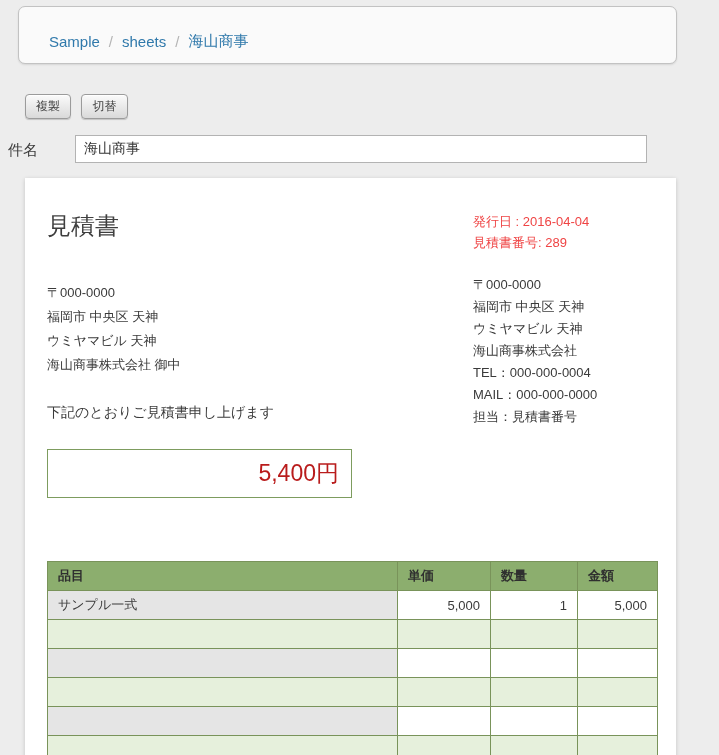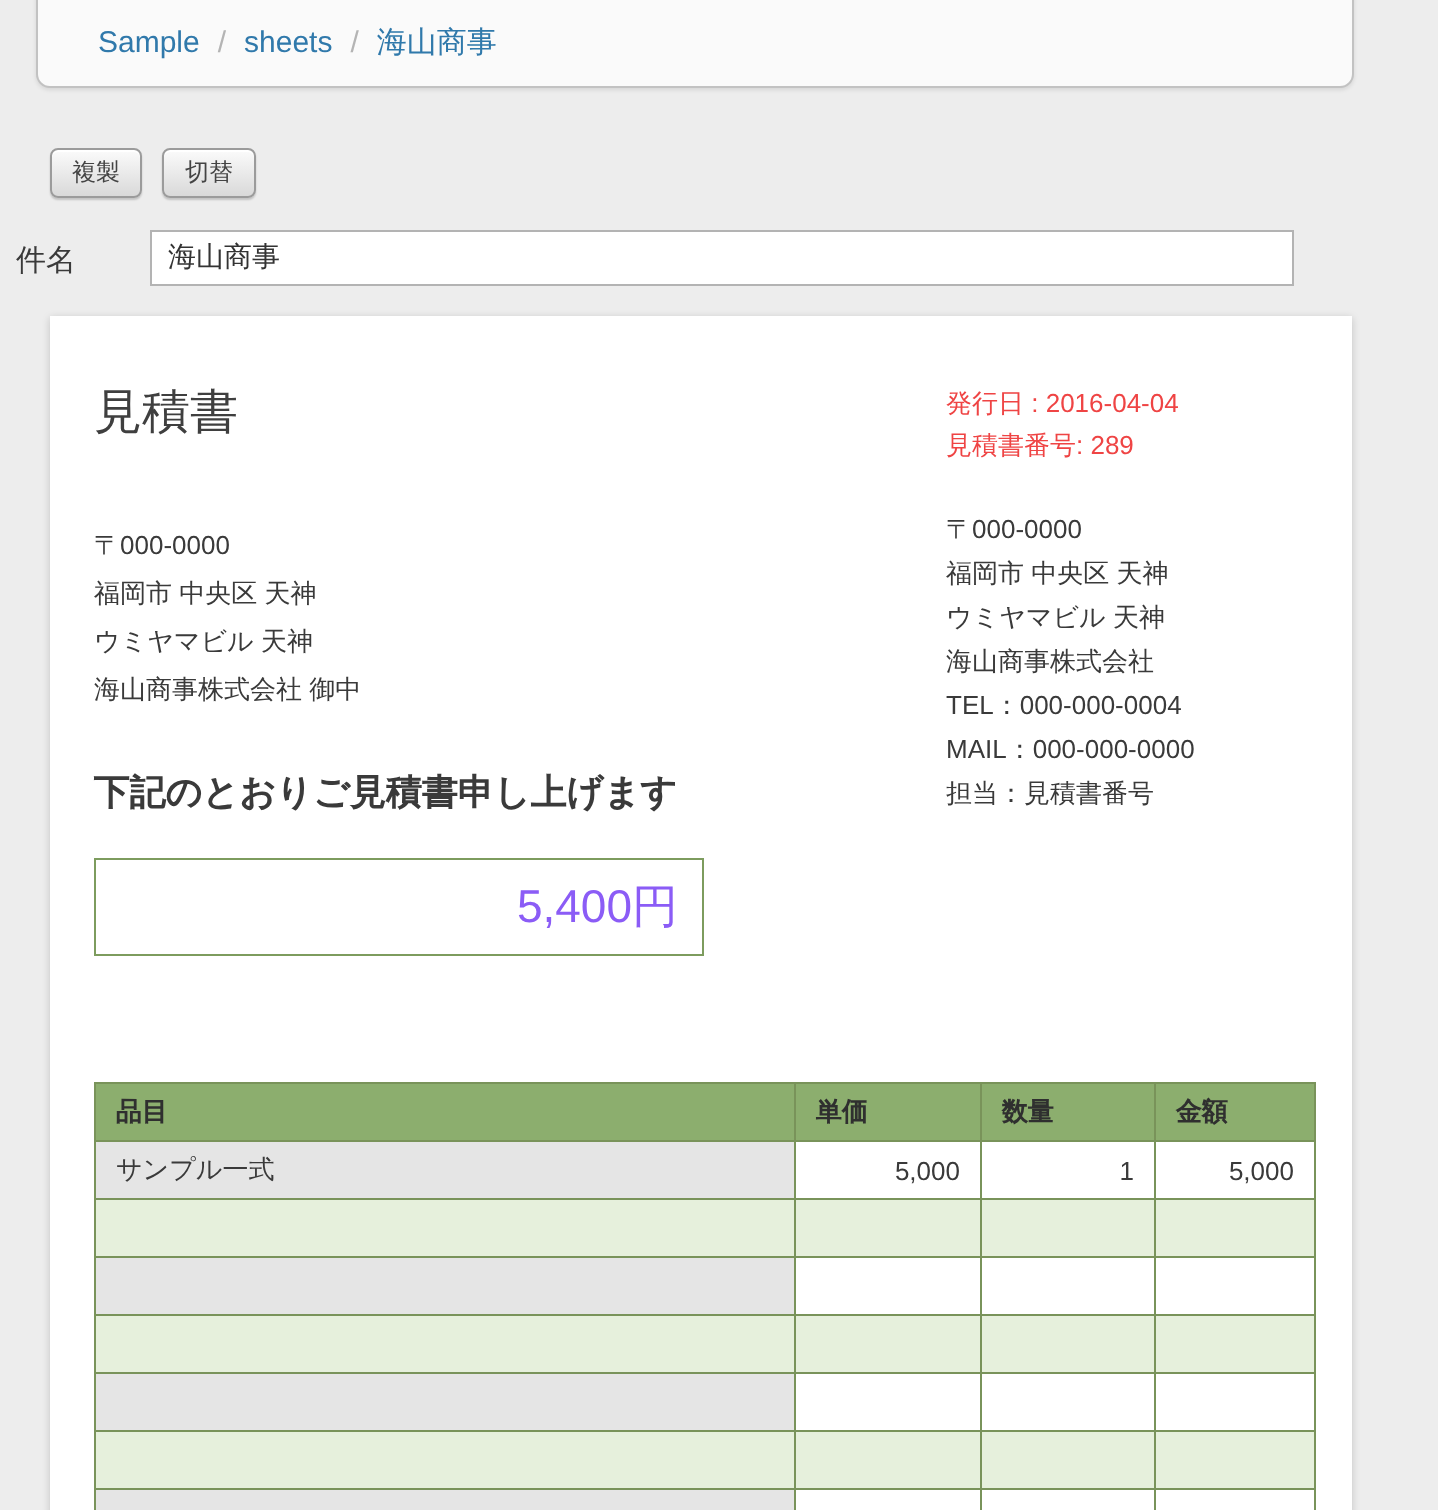--- a/index.html
+++ b/index.html
@@ -3,21 +3,21 @@
 <meta charset="utf-8">
 <style>
   * { margin: 0; padding: 0; box-sizing: border-box; }
   html, body {
     width: 719px; height: 755px;
     overflow: hidden;
     background: #ededed;
     font-family: "Liberation Sans", "DejaVu Sans", sans-serif;
     color: #3a3a3a;
   }
-  .page { position: relative; width: 719px; height: 671px; }
+  .page { position: relative; width: 719px; height: 671px; margin-top: 20px; }
 
   
   .crumbbox {
     position: absolute; left: 18px; top: -14px;
     width: 659px; height: 58px;
     background: #fafafa;
     border: 1px solid #c2c2c2;
     border-radius: 7px;
     box-shadow: 0 1px 2px rgba(0,0,0,0.10);
     display: flex; align-items: center;
@@ -59,36 +59,36 @@
     position: absolute; left: 25px; top: 158px;
     width: 651px; height: 720px;
     background: #fff;
     box-shadow: 0 1px 4px rgba(0,0,0,0.18);
   }
   .doc-title { position: absolute; left: 22px; top: 32px; font-size: 24px; color: #3f3f3f; font-weight: normal; }
   .issue-block { position: absolute; left: 448px; top: 33px; font-size: 13px; line-height: 21px; color: #ef4444; }
   .addr { position: absolute; font-size: 13px; color: #3a3a3a; }
   .addr-left { left: 22px; top: 103px; line-height: 24px; }
   .addr-right { left: 448px; top: 96px; line-height: 22px; }
-  .greeting { position: absolute; left: 22px; top: 226px; font-size: 18px; font-weight: bold; }
+  .greeting { position: absolute; left: 22px; top: 226px; font-size: 14px; }
 
   
   .total-box {
     position: absolute; left: 22px; top: 271px;
     width: 305px; height: 49px;
     border: 1px solid #7d9c5e;
     display: flex;
   }
   .total-label {
     width: 122px; background: #7d9c5e; color: #fff;
     font-size: 13px; display: flex; align-items: center;
     padding-left: 12px;
   }
   .total-value {
-    flex: 1; background: #fff; color: #8b5cf6;
+    flex: 1; background: #fff; color: #b91c1c;
     font-size: 23px; display: flex; align-items: center; justify-content: flex-end;
     padding-right: 12px;
   }
 
   
   .items-table {
     position: absolute; left: 22px; top: 383px;
     width: 610px;
     border-collapse: collapse;
     font-size: 13px;

